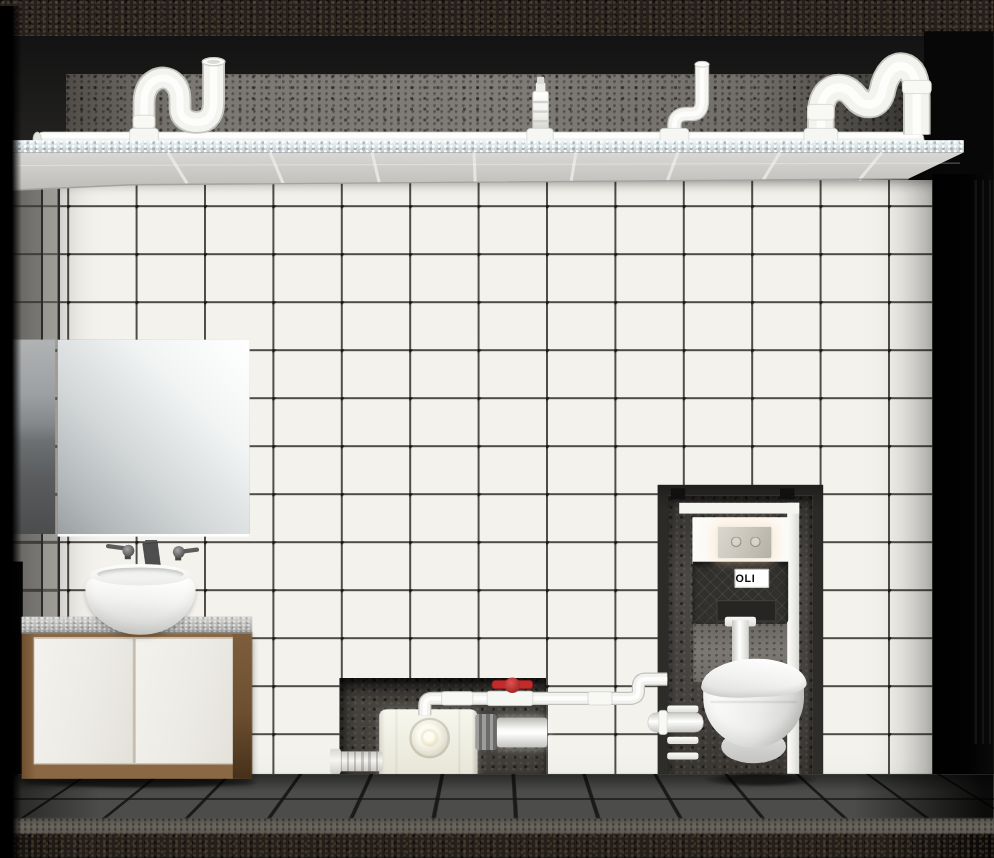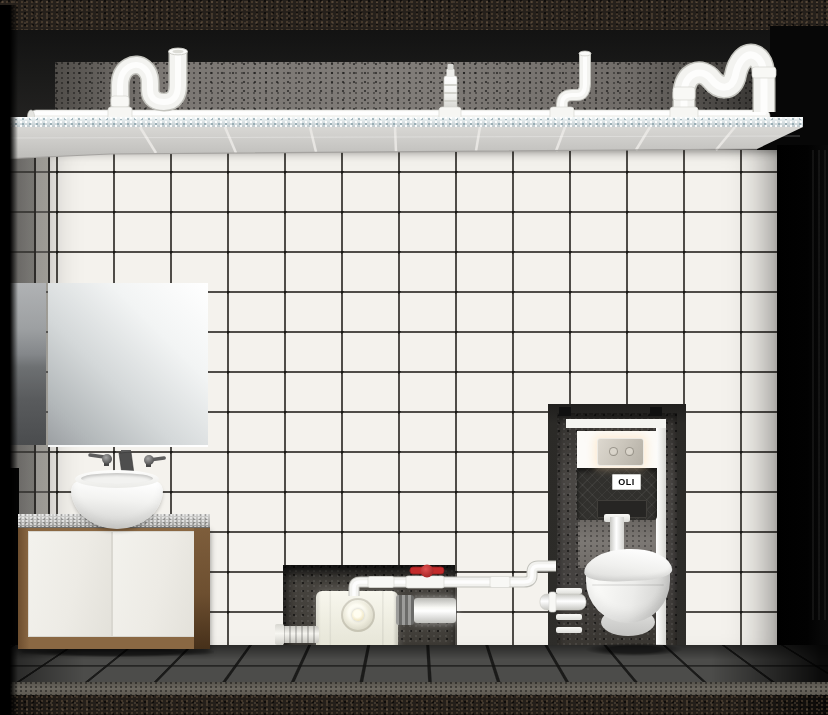--- a/index.html
+++ b/index.html
@@ -127,21 +127,21 @@
     background:radial-gradient(circle at 40% 35%, #d9d4ca 0 45%, #b7b2a8 100%);
     box-shadow:inset 0 0 0 1px rgba(115,110,100,.6);}
   .cistern{left:577px;top:468px;width:80px;height:52px;z-index:22;border-radius:0 0 4px 4px;
     background-color:#31302d;
     background-image:
       repeating-linear-gradient(45deg, rgba(255,255,255,.05) 0 1px, transparent 1px 7px),
       repeating-linear-gradient(-45deg, rgba(255,255,255,.05) 0 1px, transparent 1px 7px);
     box-shadow:inset 0 3px 5px rgba(0,0,0,.6);}
   .brand-label{left:612px;top:474px;width:27px;height:14px;z-index:24;background:#fff;
     border:1px solid #c9c9c6;border-radius:1px;
-    display:flex;align-items:center;justify-content:center;
+    display:flex;align-items:center;justify-content:flex-start;
     font-size:9px;font-weight:bold;letter-spacing:.5px;color:#0a0a0a;}
   .cistern-access{left:597px;top:500px;width:48px;height:16px;z-index:23;border-radius:1px;
     background:#262523;border:1px solid #403e3a;}
   .wc-concrete{left:578px;top:520px;width:78px;height:48px;z-index:21;
     background-color:#74706c;
     background-image:
       radial-gradient(circle at 1px 1px, rgba(0,0,0,.3) 0 1px, transparent 1.3px),
       linear-gradient(180deg,#6b6763 0%,#7c7874 45%,#6f6b67 100%);
     background-size:6px 5px,100% 100%;}
   .flush-pipe{left:610px;top:517px;width:14px;height:52px;z-index:23;

